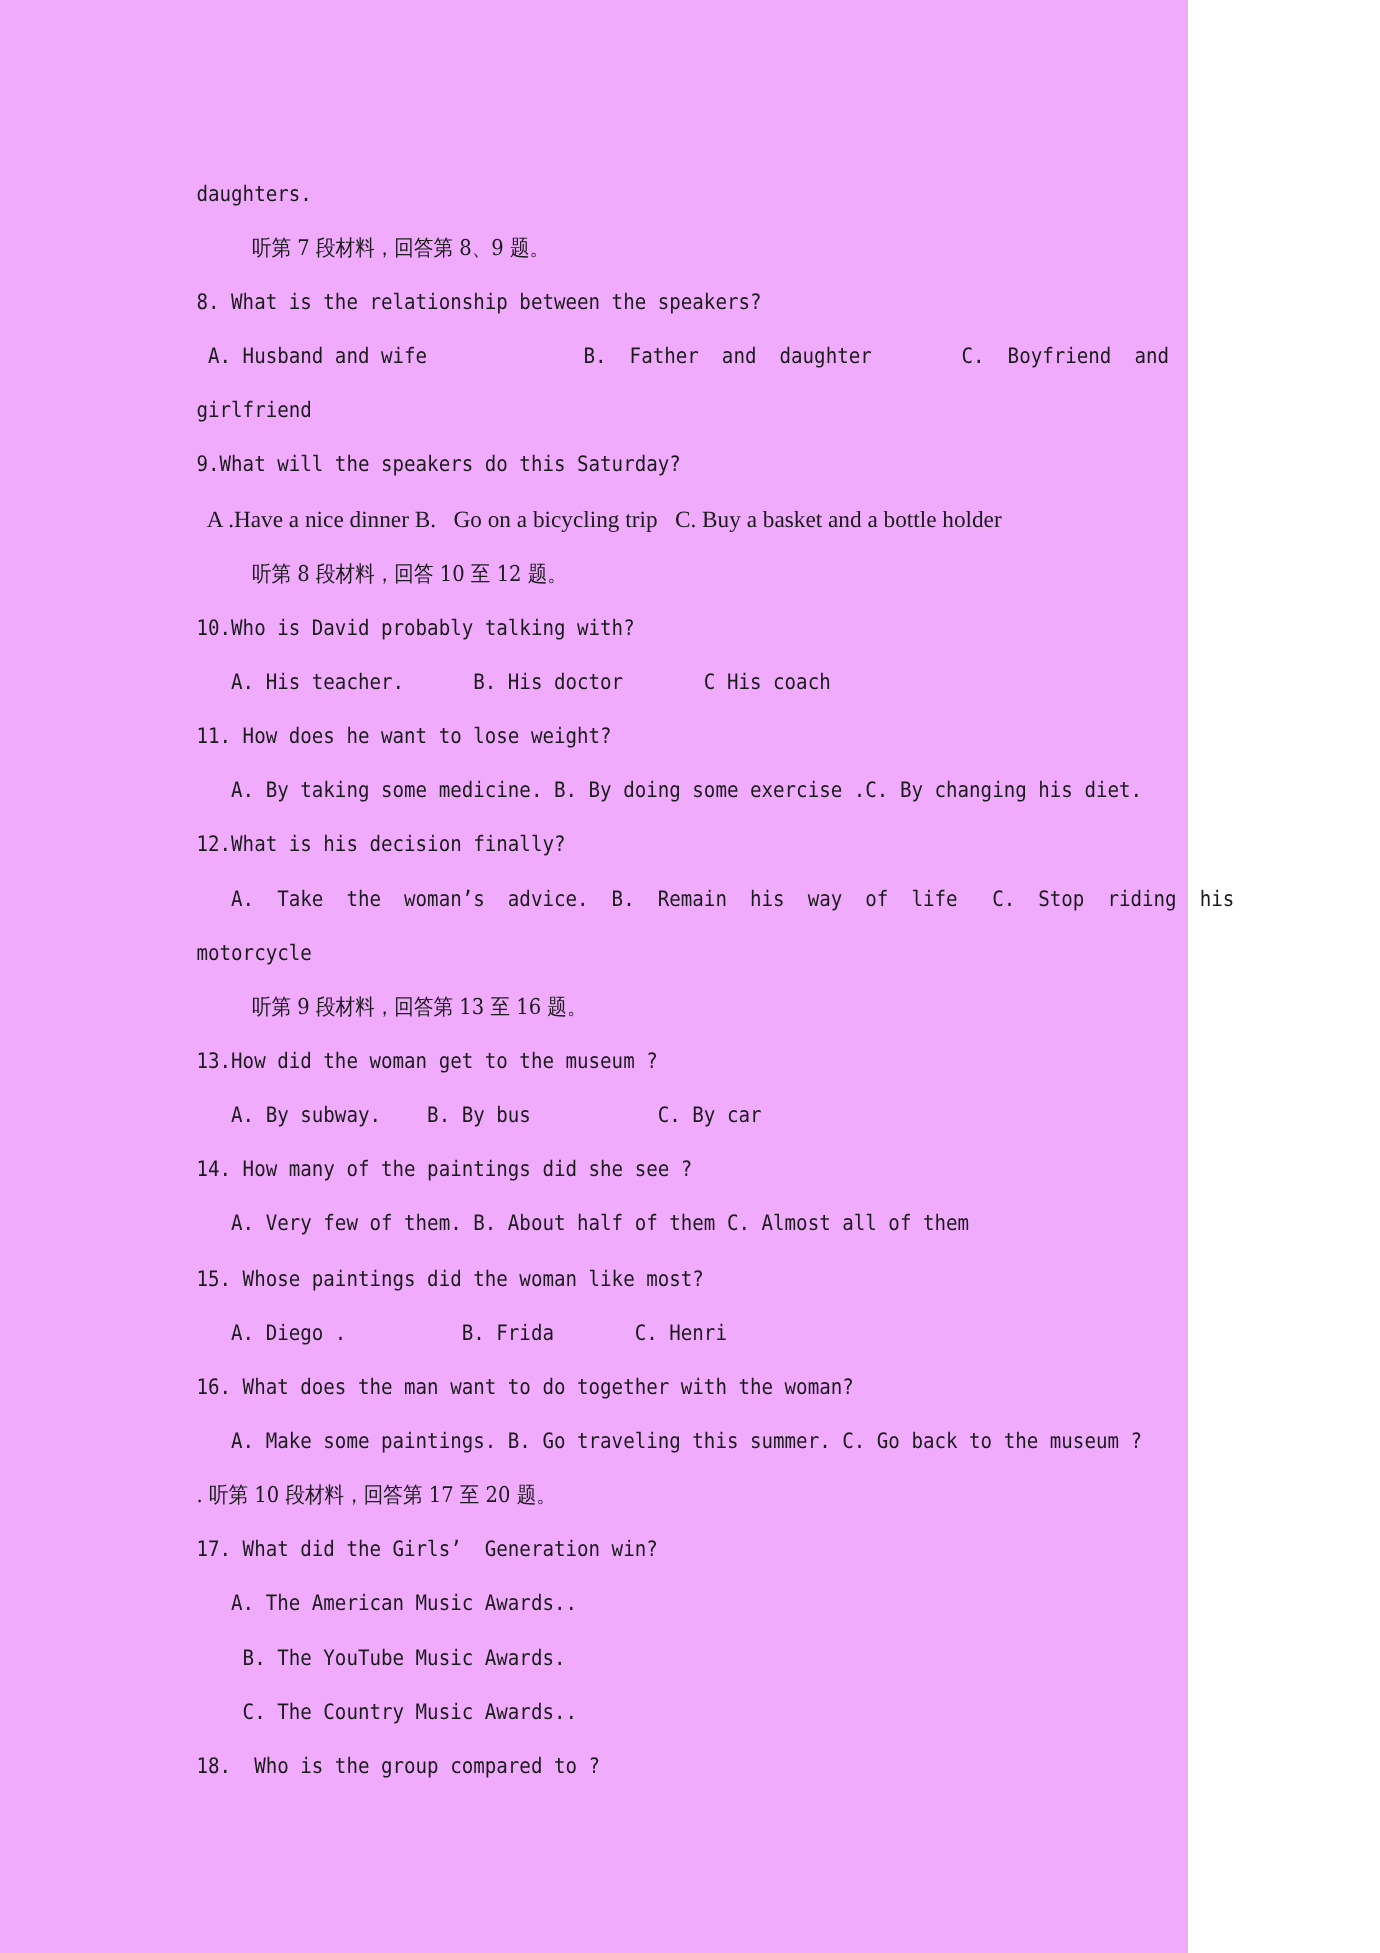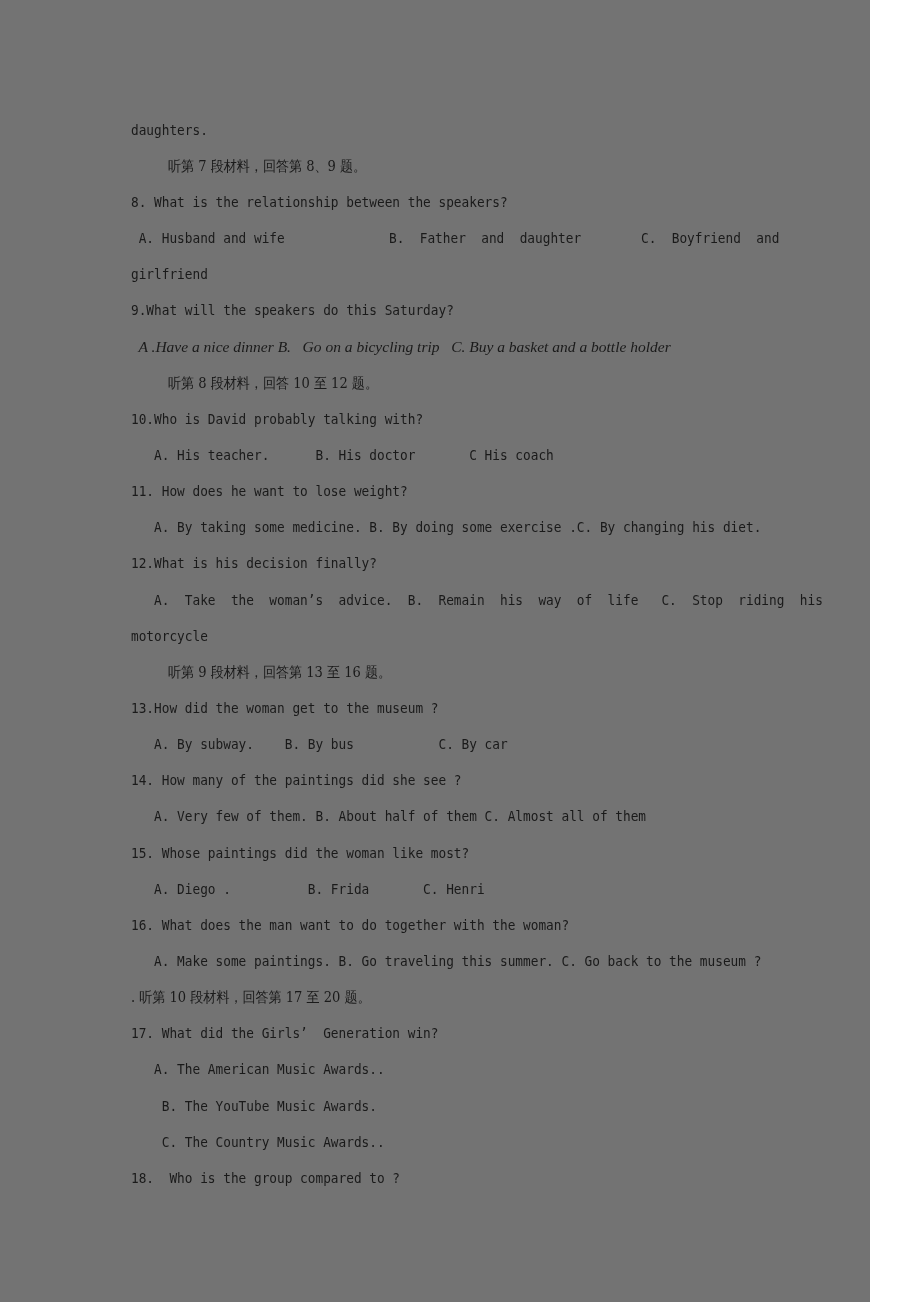--- a/index.html
+++ b/index.html
@@ -12,43 +12,42 @@
       height: 1302px;
       position: relative;
       overflow: hidden;
       font-family: "DejaVu Sans Mono", "Liberation Mono", monospace;
       color: #1a1a1a;
     }
     .page {
       position: absolute;
       left: 0;
       top: 0;
-      width: 870px;
+      width: 792px;
       height: 1302px;
-      background: #737373;
+      background: #f0abfc;
     }
     .line {
       position: absolute;
       left: 131px;
       white-space: pre;
       font-size: 14.2px;
       line-height: 20px;
       letter-spacing: 0px;
       transform: scaleX(0.9);
       transform-origin: left center;
     }
     .cn {
       font-family: "DejaVu Serif", "Liberation Serif", serif;
       font-size: 14.5px;
     }
     .prop {
       font-family: "Liberation Serif", "DejaVu Serif", serif;
       font-size: 15.5px;
       transform: scaleX(1.0);
-      font-style: italic;
     }
   </style>
 </head>
 <body>
 
 <div class="page">
 
   <div class="line" style="top:120px;">daughters.</div>
 
   <div class="line cn" style="top:156px; left:168px;">听第 7 段材料，回答第 8、9 题。</div>

